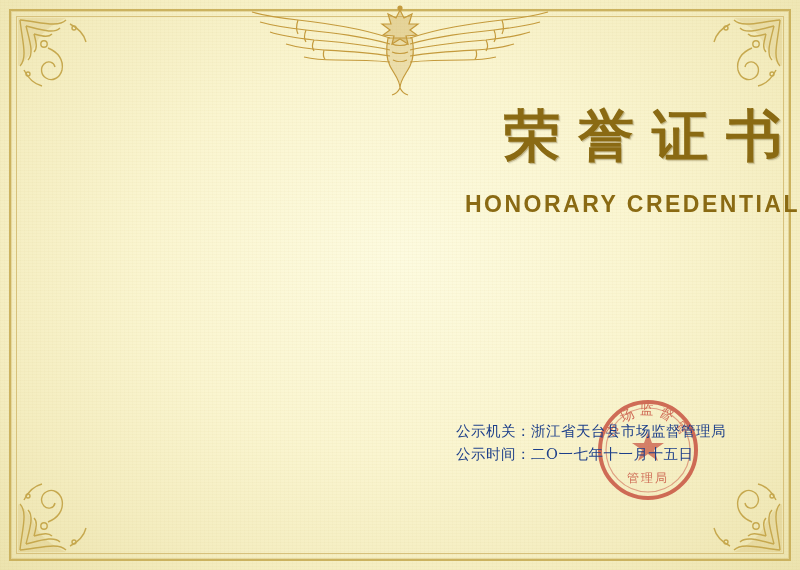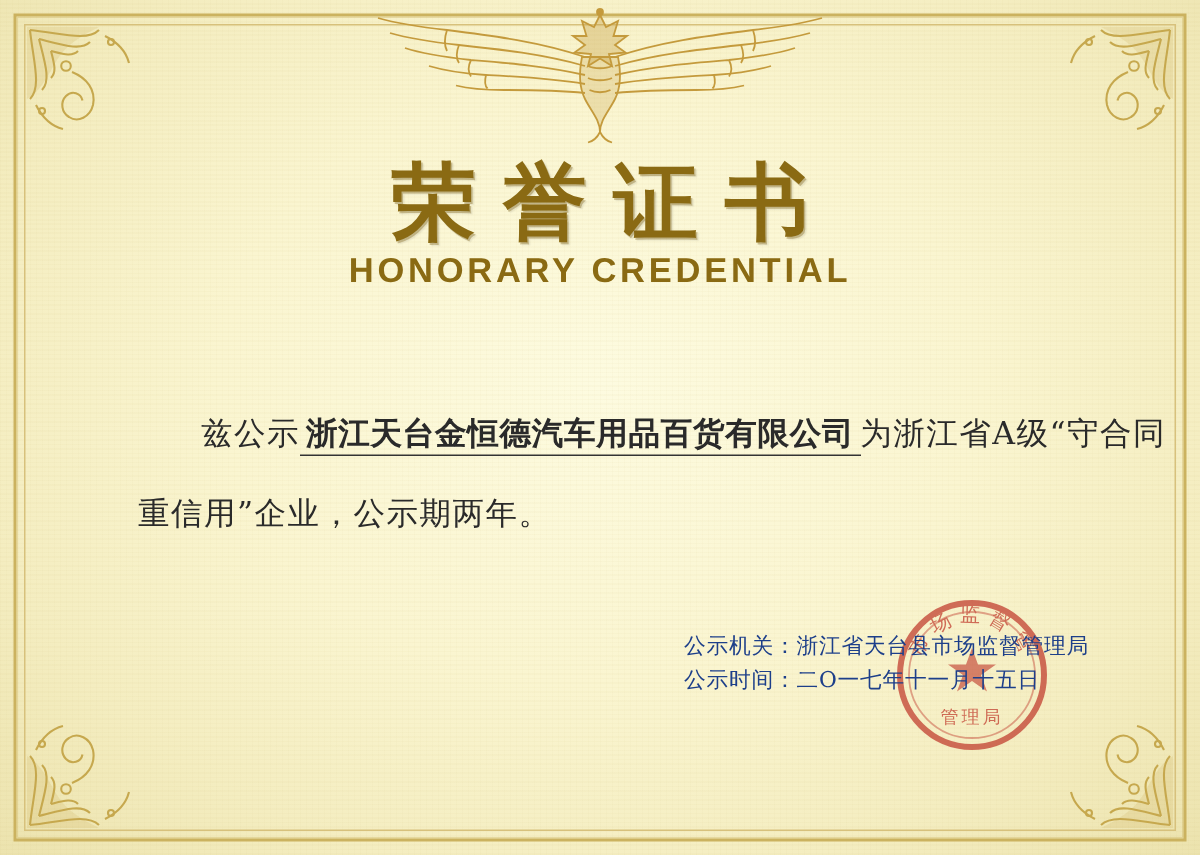--- a/index.html
+++ b/index.html
@@ -60,34 +60,34 @@
     width: 320px;
     height: 92px;
     color: #c49a3c;
   }
   .crest svg { display: block; width: 320px; height: 92px; }
 
   .title-block {
     position: absolute;
     left: 0; right: 0;
     top: 104px;
-    text-align: center;
+    text-align: right;
   }
   .title-cn {
     font-family: "DejaVu Serif", "Liberation Serif", serif;
     font-size: 56px;
     font-weight: bold;
     letter-spacing: 18px;
     text-indent: 18px;
     color: #8a6a13;
     text-shadow: 1px 1px 0 rgba(120,92,18,0.35), 2px 2px 1px rgba(0,0,0,0.08);
     line-height: 1.12;
   }
   .title-en {
-    margin-top: 0;
+    margin-top: 24px;
     font-family: "Liberation Sans", sans-serif;
     font-size: 23px;
     font-weight: bold;
     letter-spacing: 2.5px;
     color: #8a6a13;
   }
 
   .body-text {
     position: absolute;
     left: 92px;
@@ -250,26 +250,20 @@
         <path d="M160 84 C162 88 164 90 168 91"></path>
       </g>
     </svg>
   </div>
 
   <div class="title-block">
     <div class="title-cn">荣誉证书</div>
     <div class="title-en">HONORARY CREDENTIAL</div>
   </div>
 
-  <div class="body-text">
-    <div class="body-line">
-      <span class="indent"></span><span>兹公示</span><span class="company">浙江天台金恒德汽车用品百货有限公司</span><span>为浙江省A级“守合同</span>
-    </div>
-    <div class="body-line">重信用”企业，公示期两年。</div>
-  </div>
 
   <div class="seal">
     <svg viewBox="0 0 104 104">
       <circle cx="52" cy="52" r="48" fill="none" stroke="#c0392b" stroke-width="4"></circle>
       <circle cx="52" cy="52" r="42" fill="none" stroke="#c0392b" stroke-width="1.2" opacity="0.6"></circle>
       <path id="sealArc" d="M 16 52 A 36 36 0 0 1 88 52" fill="none" stroke="none"></path>
       <text font-family="DejaVu Serif, serif" font-size="13.5" fill="#c0392b" letter-spacing="5">
         <textPath href="#sealArc" startOffset="10%">市场监督管理</textPath>
       </text>
       <path d="M52 34 L56 45 L68 45 L58 52 L62 63 L52 56 L42 63 L46 52 L36 45 L48 45 Z" fill="#c0392b" opacity="0.85"></path>

